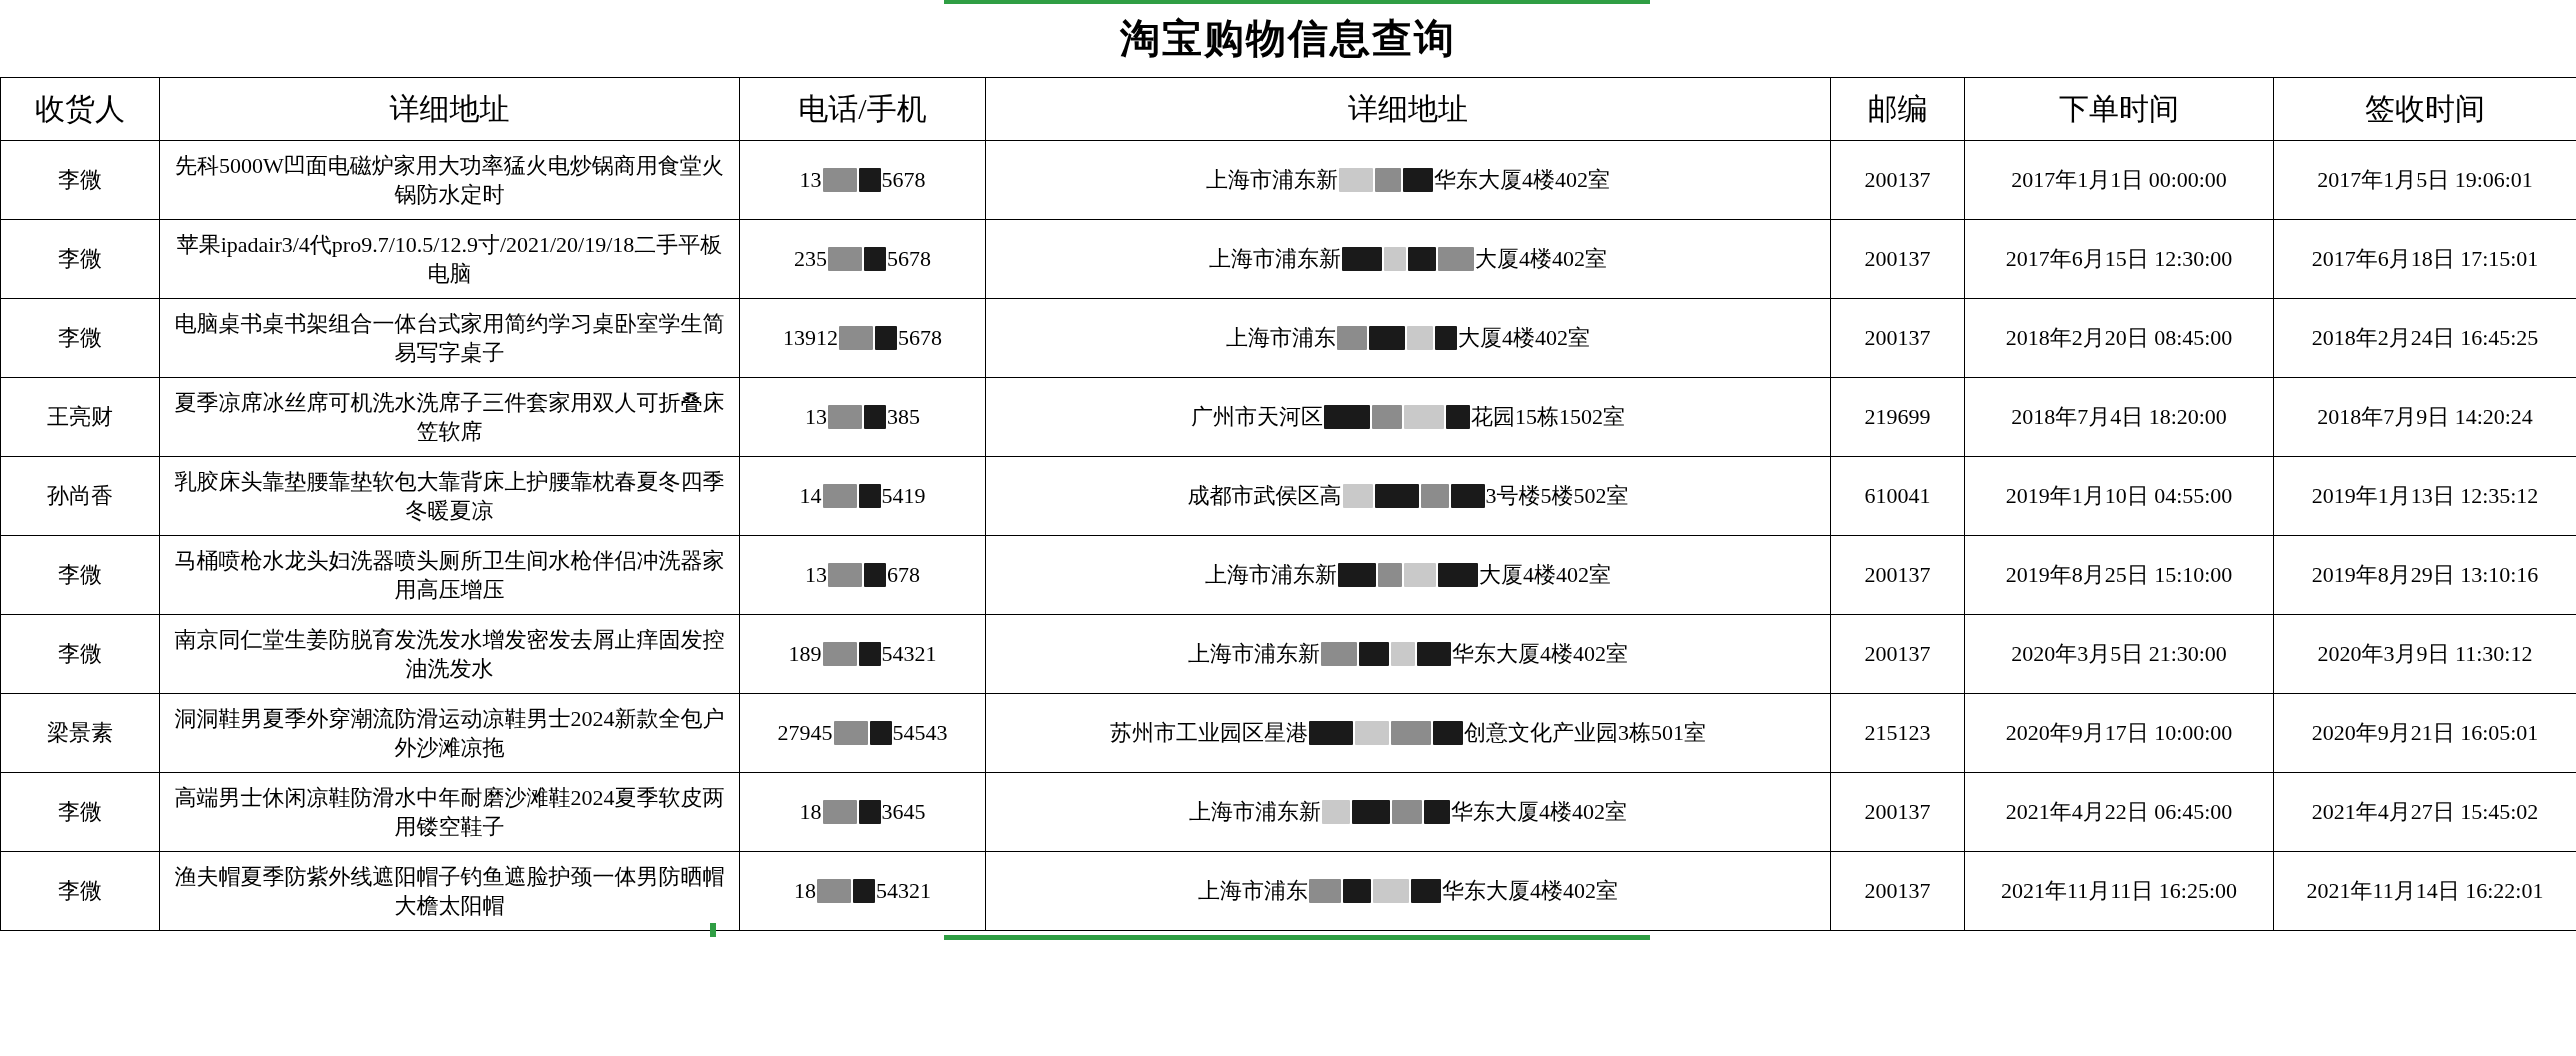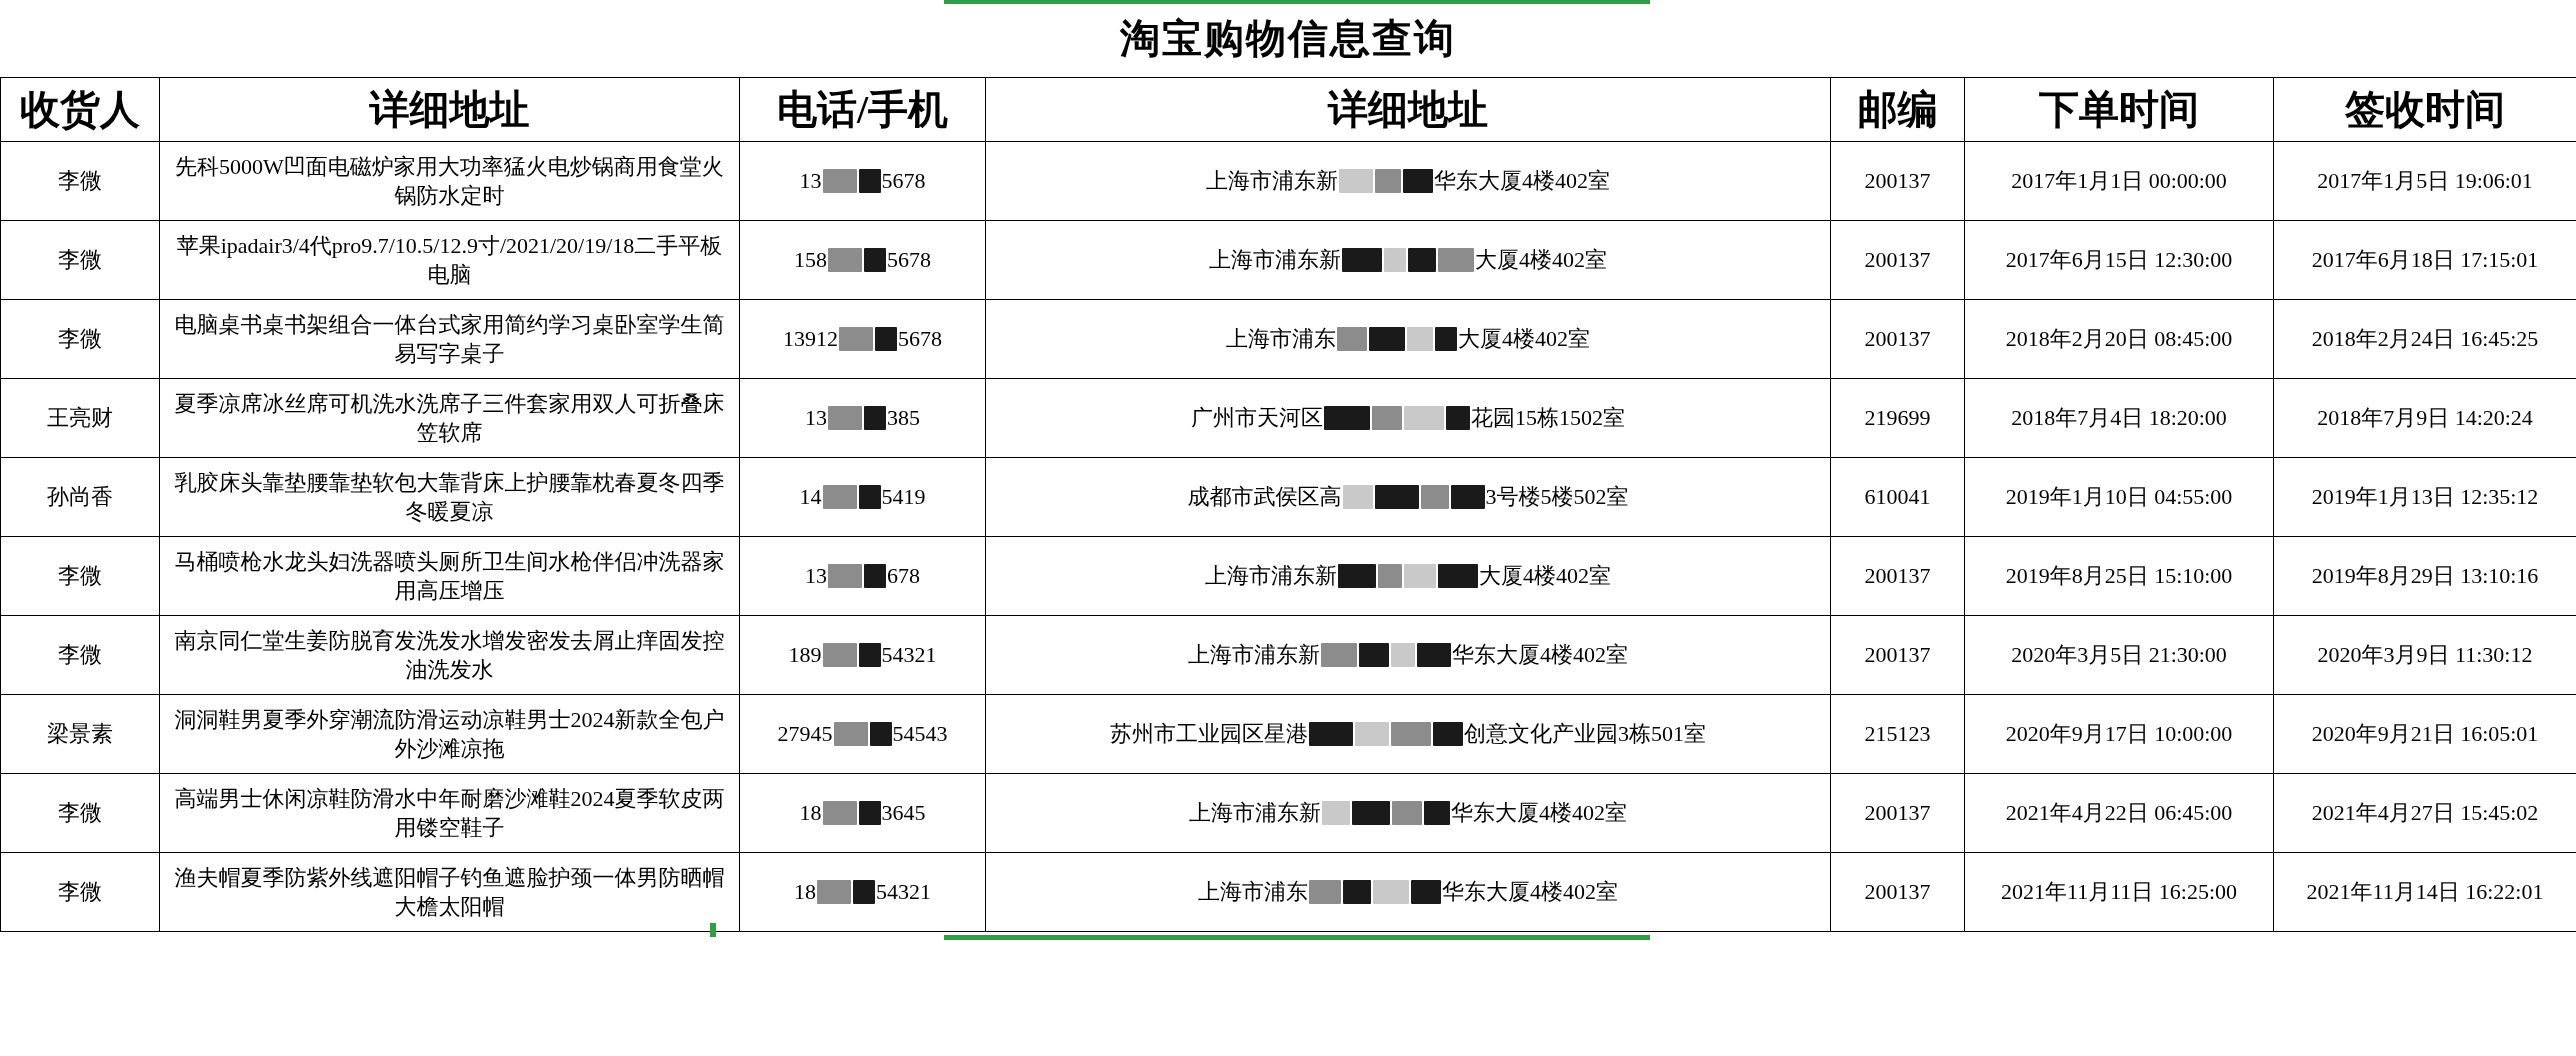--- a/index.html
+++ b/index.html
@@ -48,22 +48,22 @@
   }
   table.sheet th, table.sheet td {
     border: 1px solid #000000;
     text-align: center;
     vertical-align: middle;
     padding: 4px 6px;
     box-sizing: border-box;
   }
   table.sheet thead th {
     height: 63px;
-    font-size: 40px;
-    font-weight: bold;
+    font-size: 30px;
+    font-weight: normal;
   }
   table.sheet tbody td {
     font-size: 22px;
     line-height: 1.32;
     height: 79px;
   }
   .c-name   { width: 159px; }
   .c-prod   { width: 580px; }
   .c-phone  { width: 246px; }
   .c-addr   { width: 845px; }
@@ -180,21 +180,21 @@
               <span>华东大厦4楼402室</span>
             </span></td>
           <td class="zip">200137</td>
           <td class="date">2017年1月1日 00:00:00</td>
           <td class="date">2017年1月5日 19:06:01</td>
         </tr>
         <tr>
           <td class="name">李微</td>
           <td class="prod">苹果ipadair3/4代pro9.7/10.5/12.9寸/2021/20/19/18二手平板电脑</td>
           <td class="phone"><span class="phone-inner">
-              <span>158</span>
+              <span>235</span>
               <span class="mask mid" style="width: 34px;"></span>
               <span class="mask dark" style="width: 22px;"></span>
               <span>5678</span>
             </span></td>
           <td class="addr"><span class="addr-inner">
               <span>上海市浦东新</span>
               <span class="mask dark" style="width: 40px;"></span>
               <span class="mask light" style="width: 22px;"></span>
               <span class="mask dark" style="width: 28px;"></span>
               <span class="mask mid" style="width: 36px;"></span>

